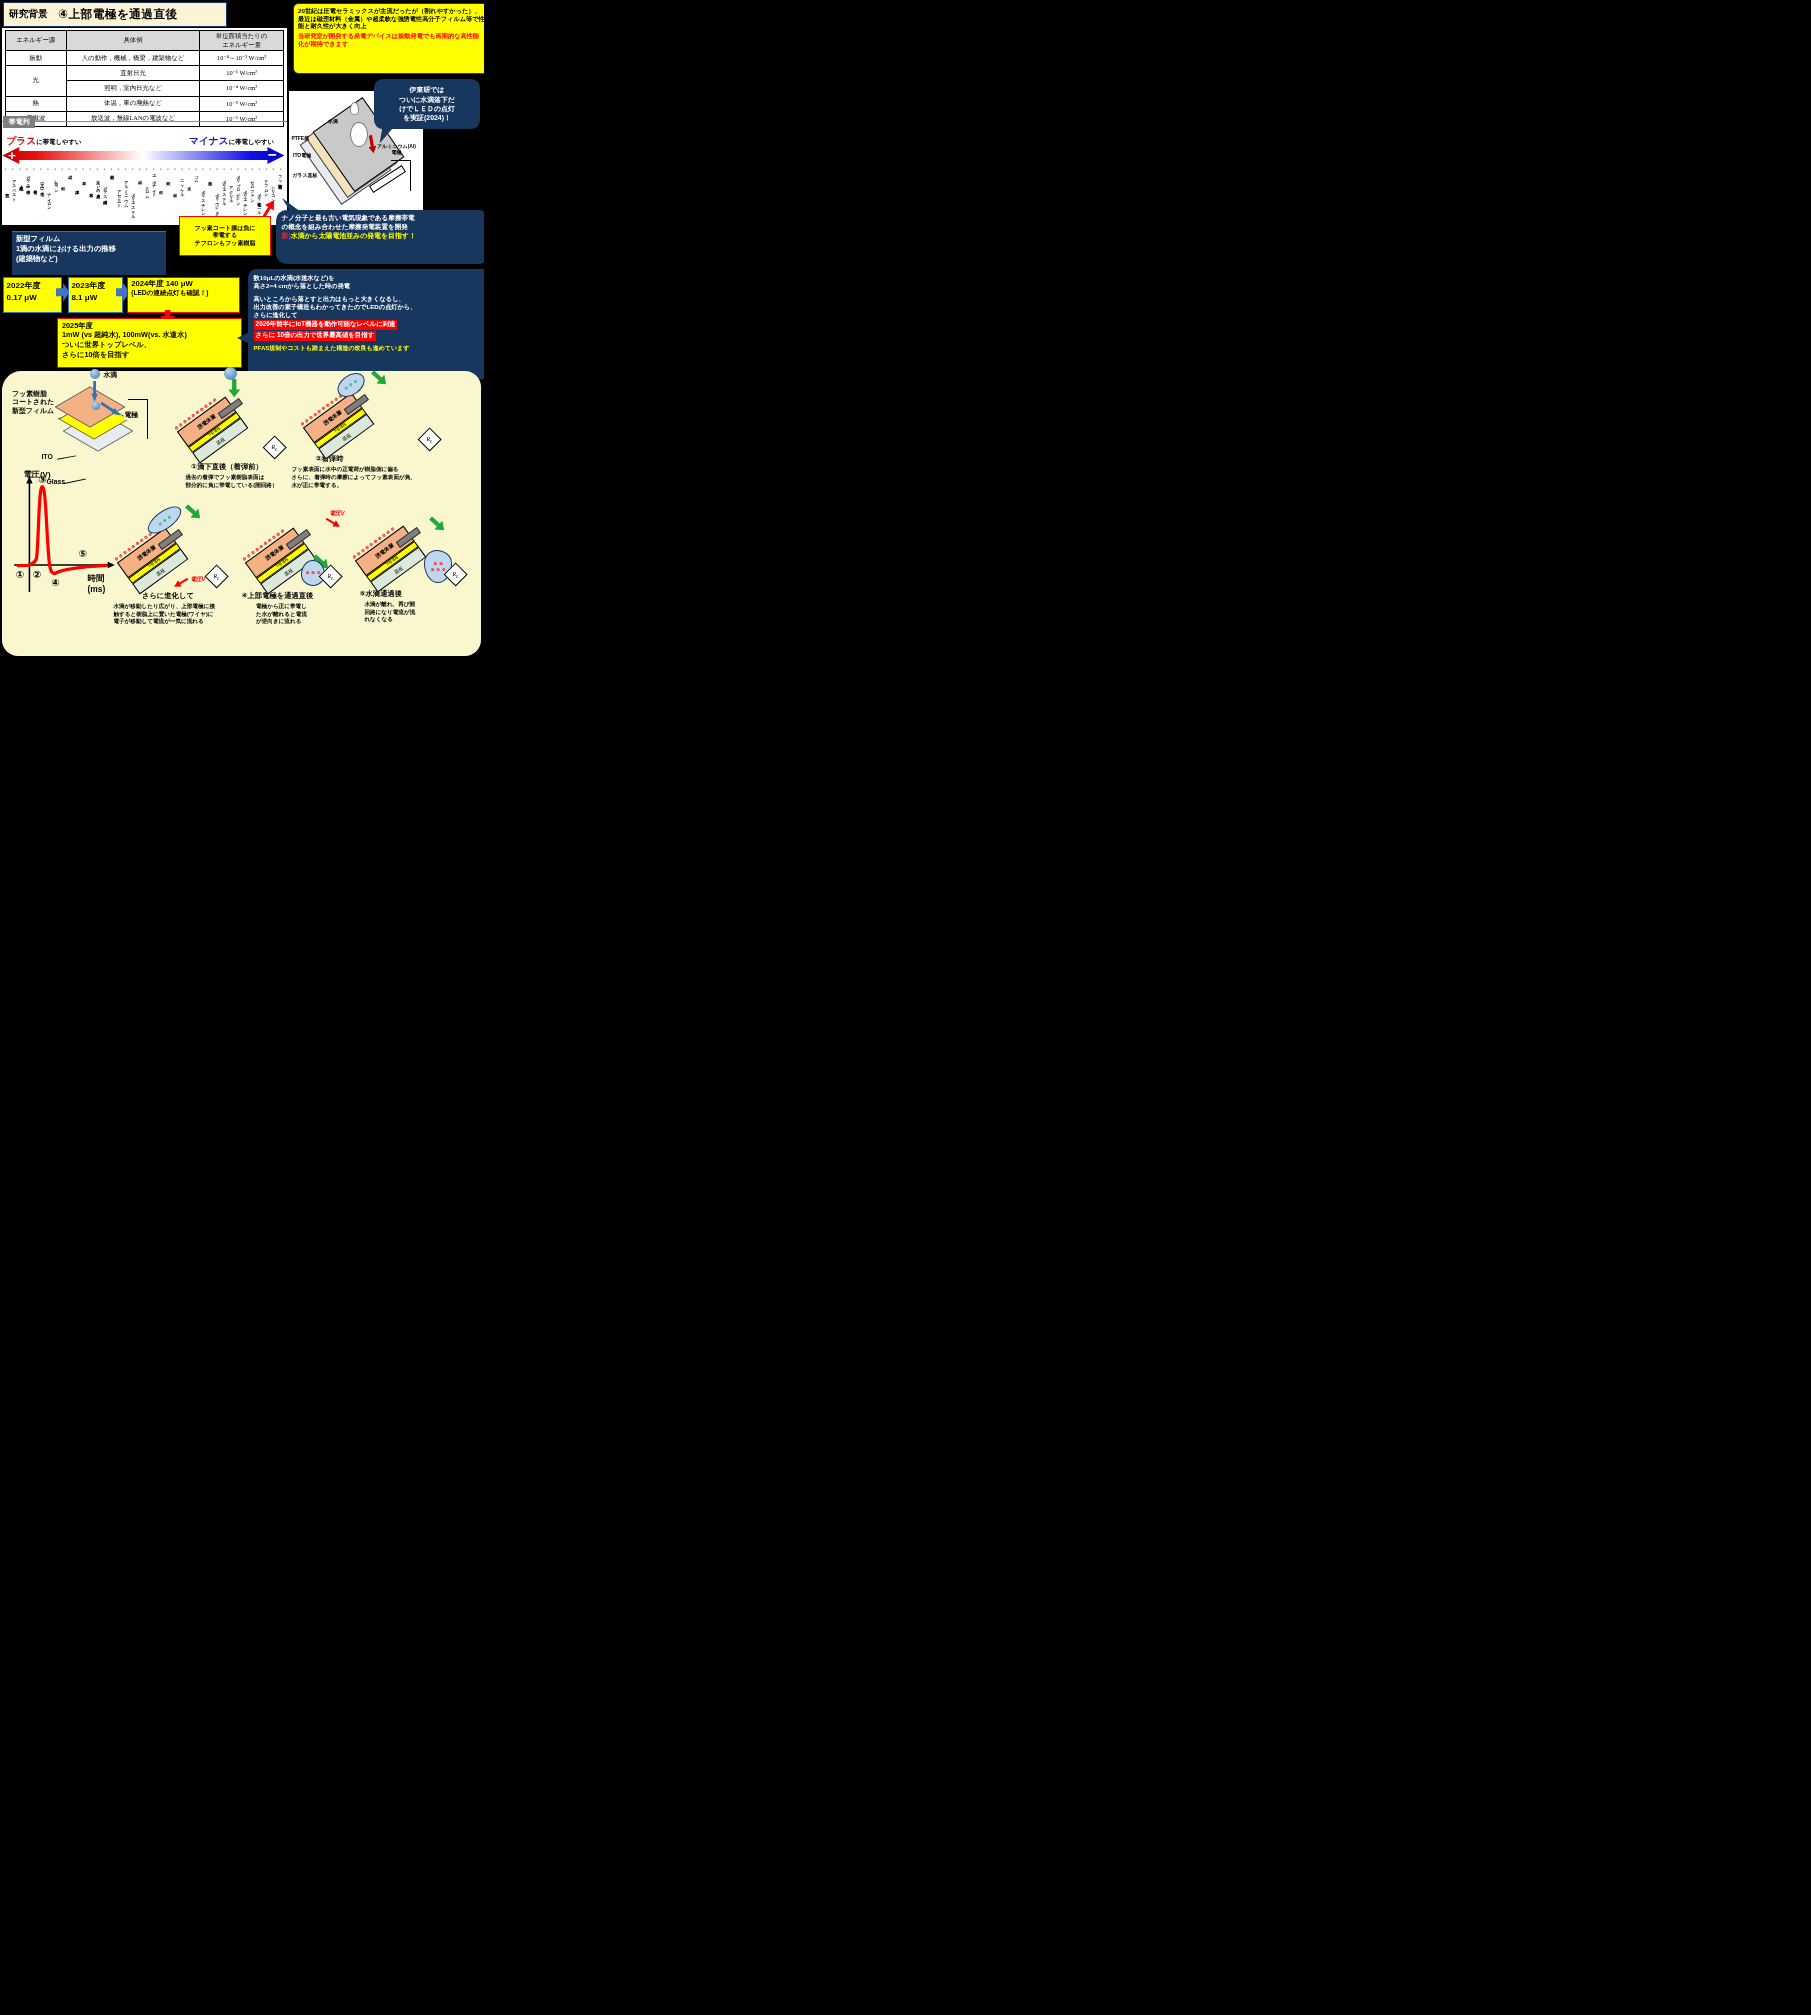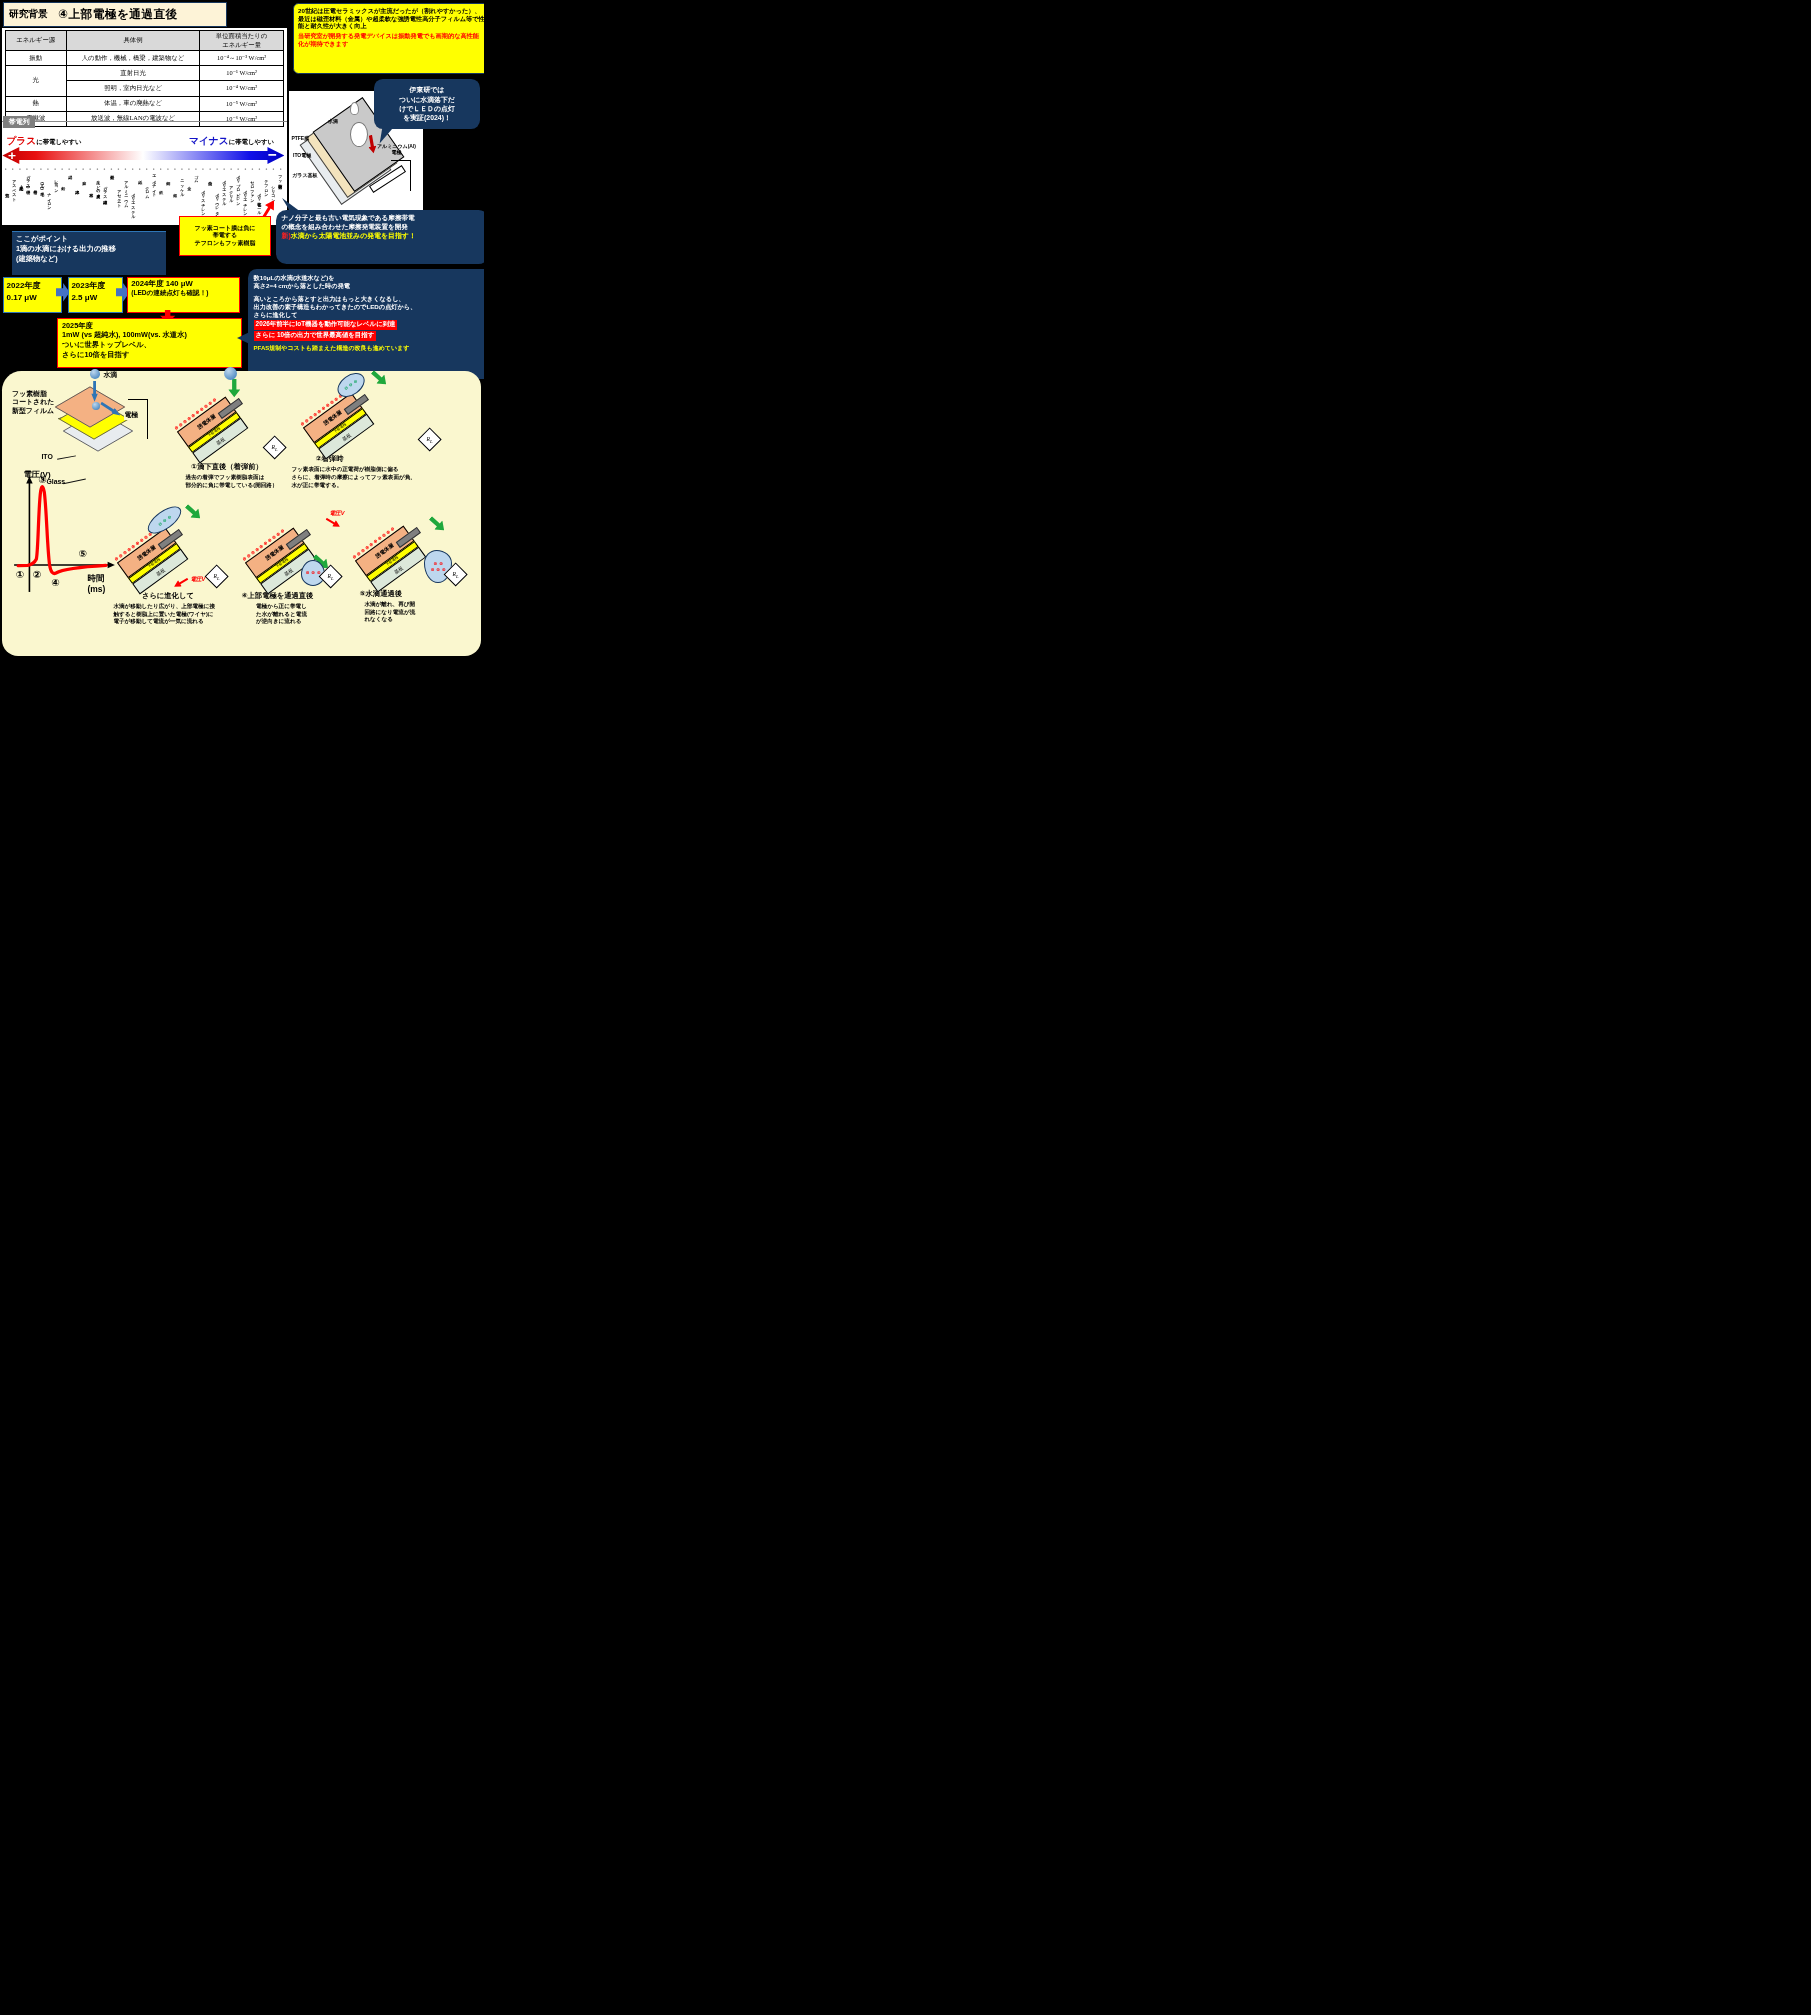--- a/index.html
+++ b/index.html
@@ -318,33 +318,33 @@
     <div>テフロンもフッ素樹脂</div>
   </div>
   <div class="abs nanotail"></div>
   <div class="abs nanobubble">
     <div class="w pre">ナノ分子と最も古い電気現象である摩擦帯電
 の概念を組み合わせた摩擦発電装置を開発</div>
     <div><span class="nano-red">新)</span><span class="nano-yel">水滴から太陽電池並みの発電を目指す！</span></div>
   </div>
 
   <div class="abs pointbox">
-    <div>ここがポイント</div>
+    <div>新型フィルム</div>
     <div>1滴の水滴における出力の推移</div>
     <div>(建築物など)</div>
   </div>
 
   <div class="abs ybox y22">
     <div>2022年度</div>
     <div>0.17 μW</div>
   </div>
   <div class="abs barrow ar1"></div>
   <div class="abs ybox y23">
     <div>2023年度</div>
-    <div>2.5 μW</div>
+    <div>8.1 μW</div>
   </div>
   <div class="abs barrow ar2"></div>
   <div class="abs y24">
     <div class="l1">2024年度  140 μW</div>
     <div class="l2">(LEDの連続点灯も確認！)</div>
   </div>
   <div class="abs redarrow-d dar"></div>
   <div class="abs y25">
     <div>2025年度</div>
     <div>1mW (vs 超純水), 100mW(vs. 水道水)</div>

